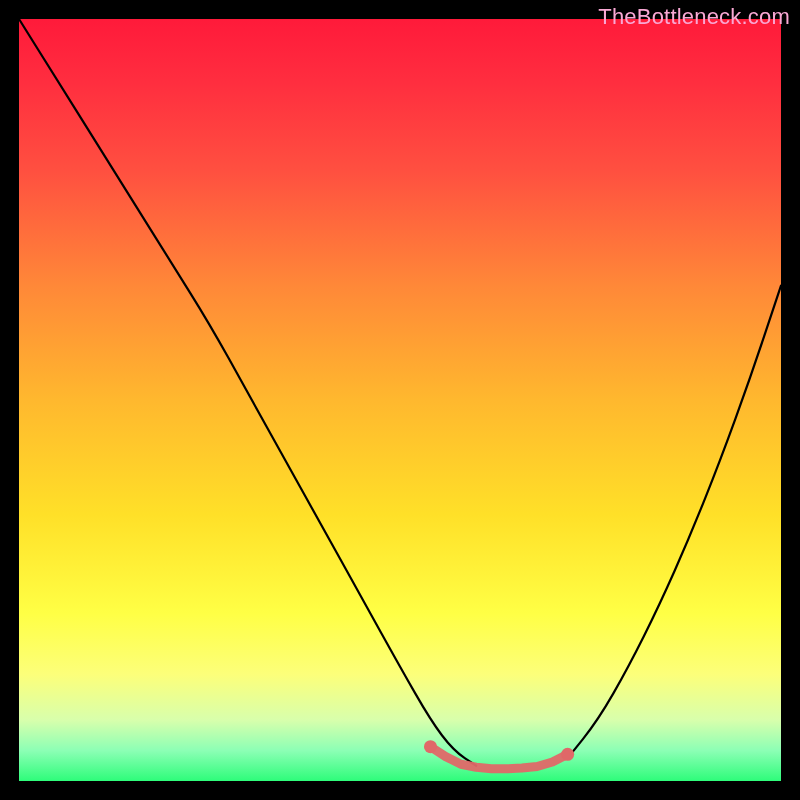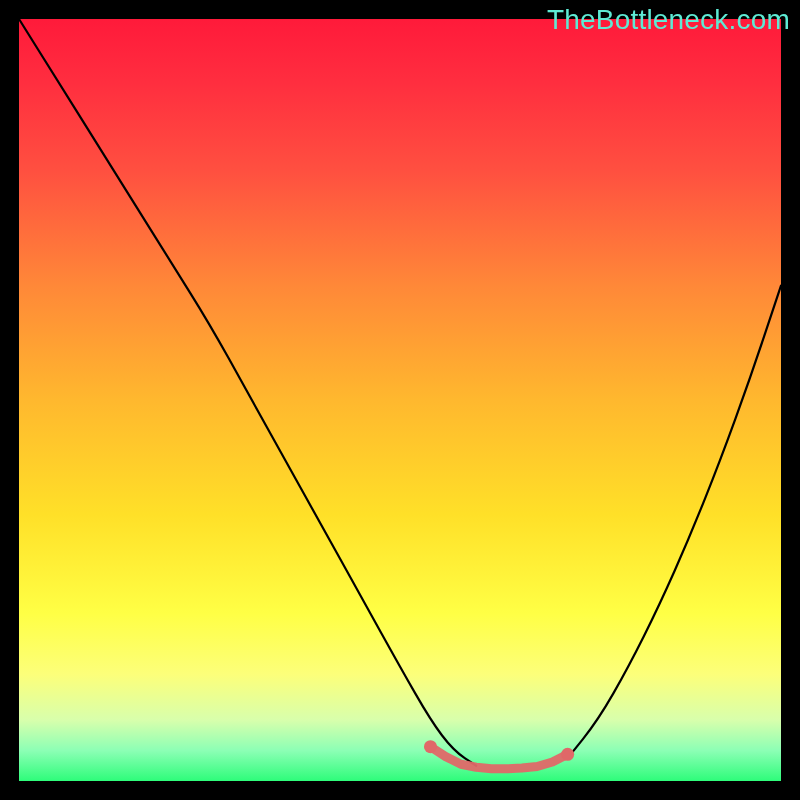--- a/index.html
+++ b/index.html
@@ -8,23 +8,23 @@
     height: 800px;
     background: #000;
     position: relative;
     font-family: Arial, Helvetica, sans-serif;
     overflow: hidden;
   }
   .watermark {
     position: absolute;
     top: 4px;
     right: 10px;
-    font-size: 28px;
+    font-size: 22px;
     font-weight: 500;
-    color: #5eead4;
+    color: #f9a8d4;
     z-index: 10;
     letter-spacing: 0.2px;
   }
   .plot-area {
     position: absolute;
     left: 19px;
     top: 19px;
     width: 762px;
     height: 762px;
     background: linear-gradient(to bottom,

